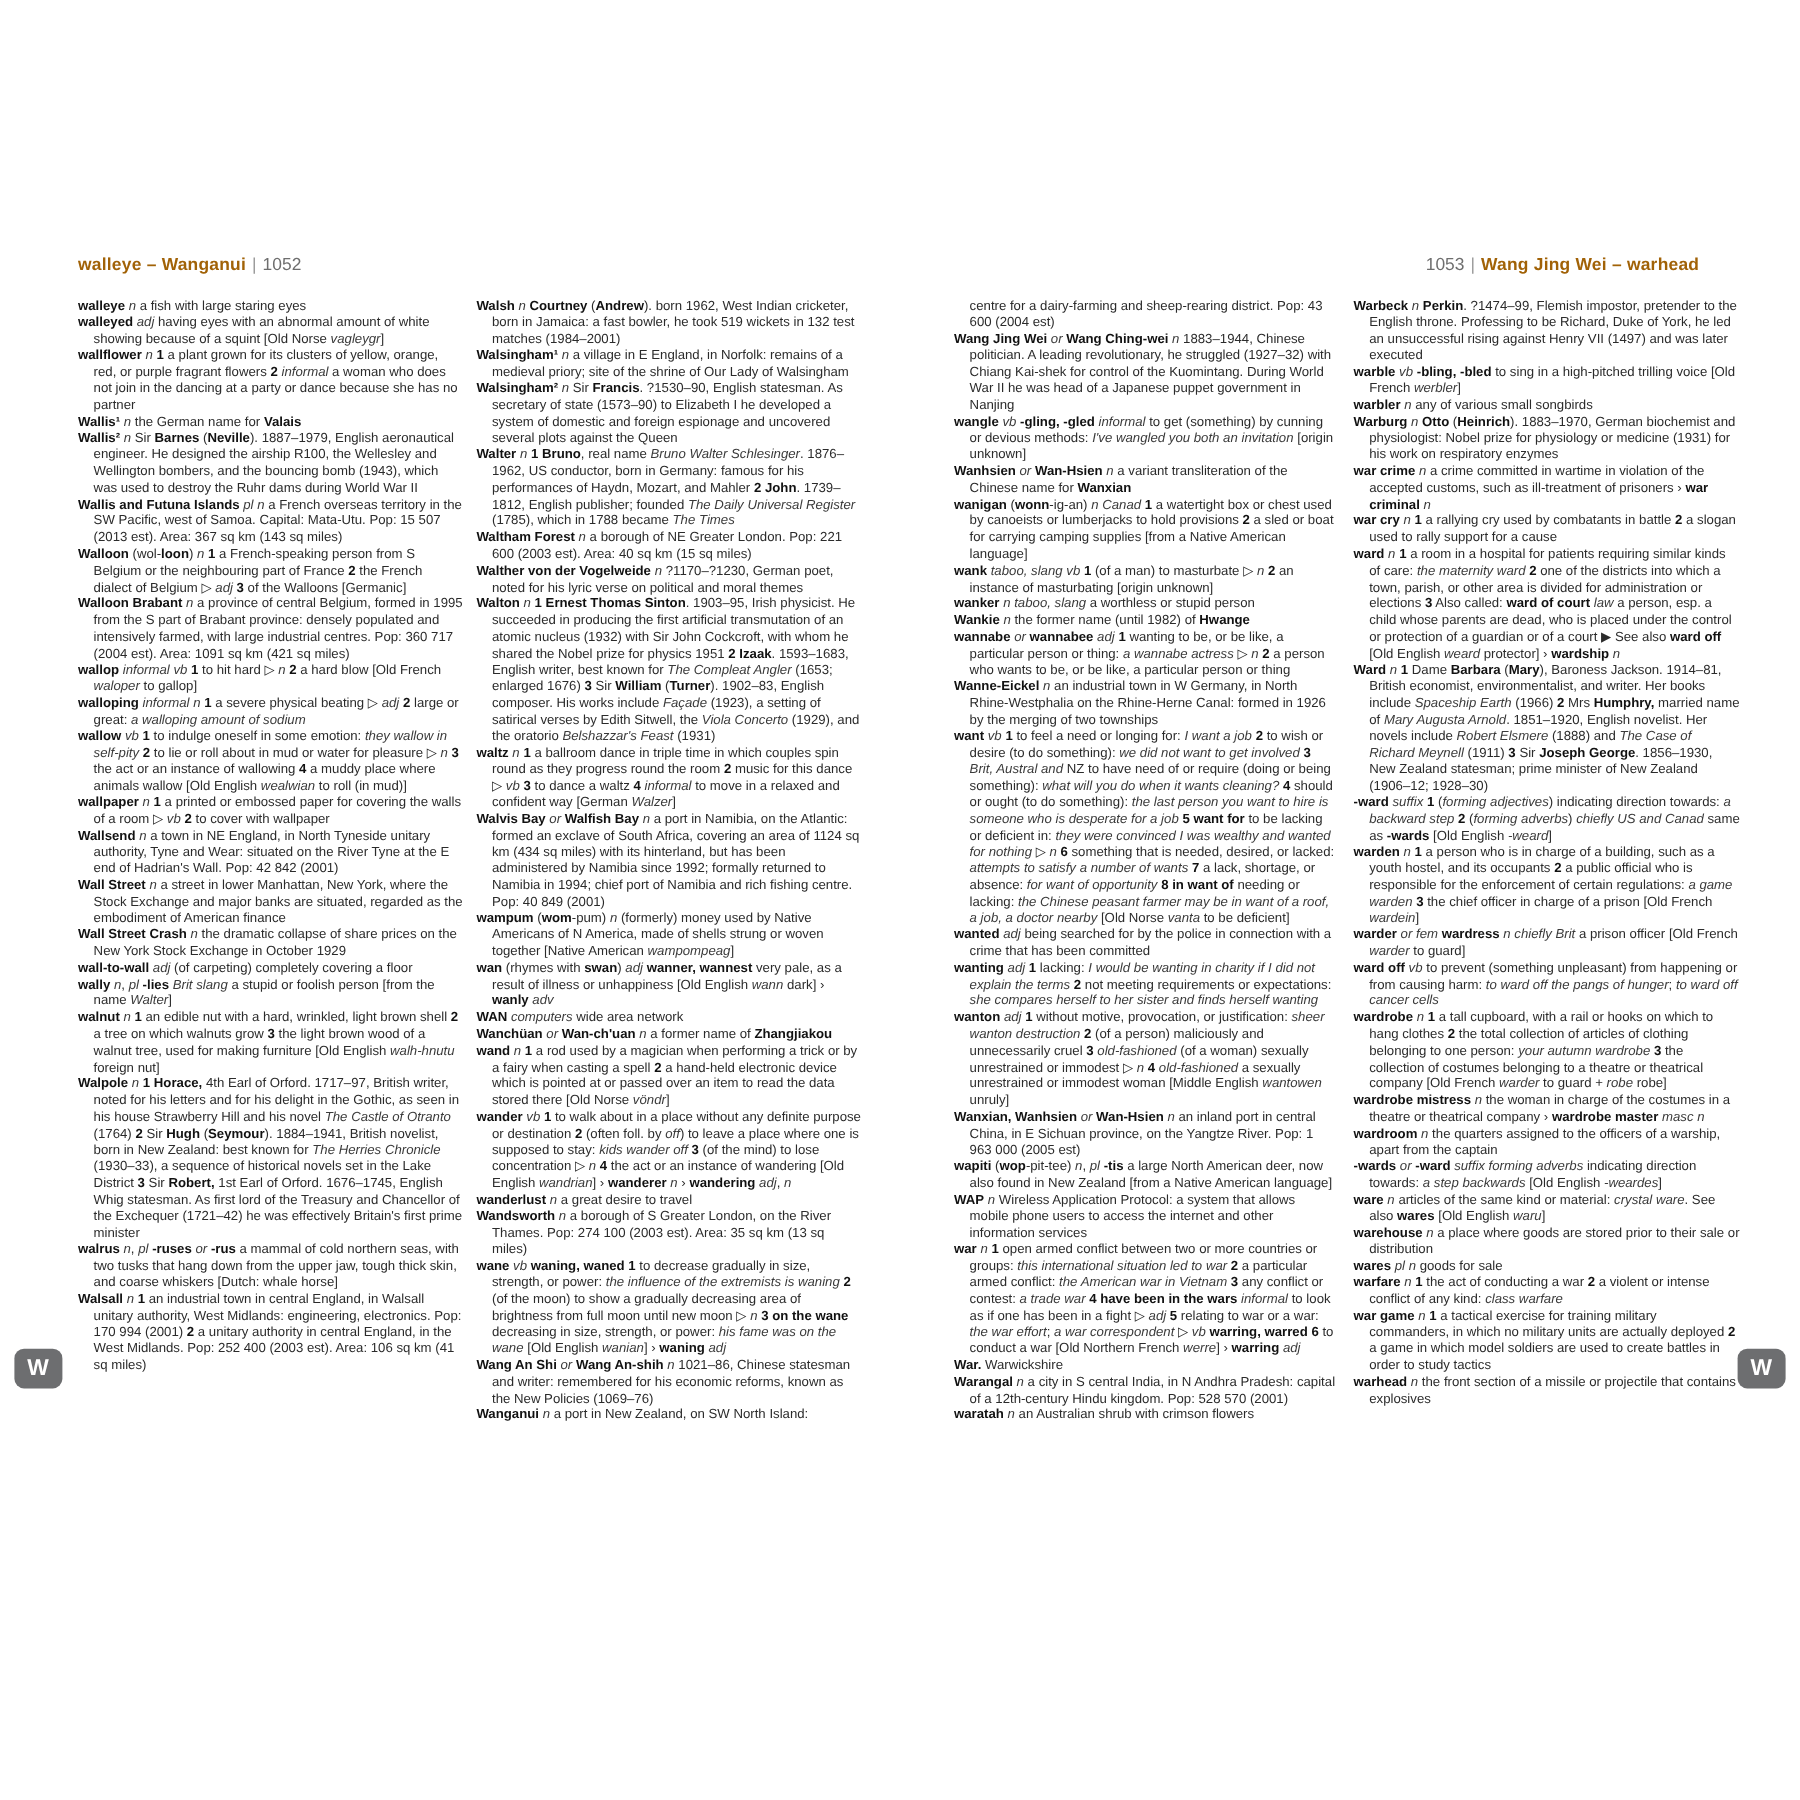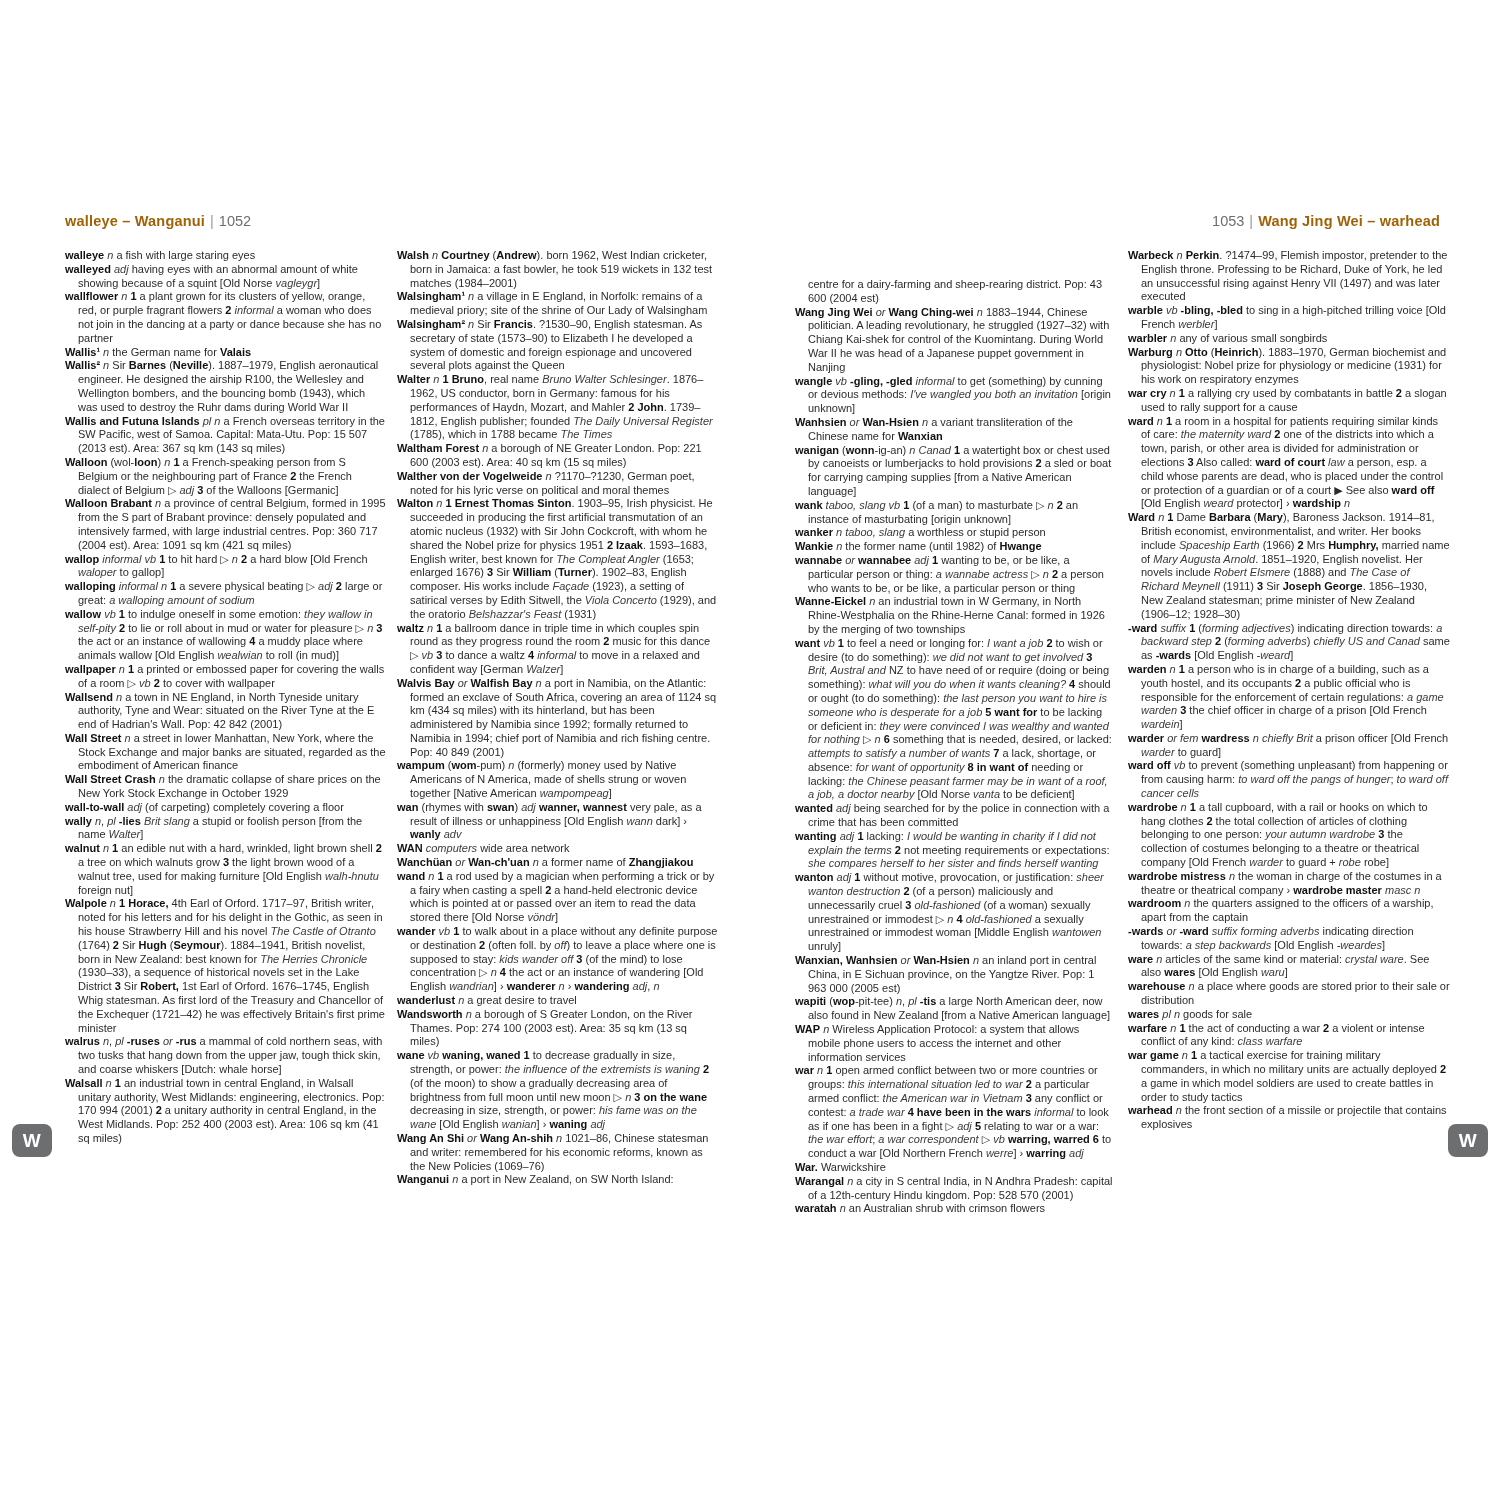--- a/index.html
+++ b/index.html
@@ -4,34 +4,34 @@
 <style>
   html,body{margin:0;padding:0;}
   body{
     width:1500px;height:1500px;background:#ffffff;color:#2b2b2b;
     font-family:"Liberation Sans","DejaVu Sans",sans-serif;
     position:relative;overflow:hidden;
   }
   .sheet{position:absolute;inset:0;background:#ffffff;}
   .hdr{position:absolute;top:212px;font-size:14.5px;line-height:18px;white-space:nowrap;}
   .hdr-left{left:65px;}
-  .hdr-right{right:60px;text-align:left;}
+  .hdr-right{right:84px;text-align:left;}
   .hdr .hdr-range{font-weight:bold;color:#a16207;letter-spacing:.2px;}
   .hdr .hdr-sep{color:#9a9a9a;font-weight:normal;padding:0 5px;}
   .hdr .hdr-page{color:#6e6e6e;font-weight:normal;}
   .col{
     position:absolute;top:249px;font-size:11px;line-height:13.8px;
     text-align:left;color:#2b2b2b;
   }
   .col1{left:65px;width:321px;}
   .col2{left:397px;width:321px;}
   .col3{left:795px;width:319px;}
   .col4{left:1128px;width:322px;}
   .entry{margin:0;padding-left:13px;text-indent:-13px;}
-  .entry.cont{text-indent:0;margin-top:29px;}
+  .entry.cont{text-indent:0;}
   .entry b{color:#111111;}
   .entry i{color:#3a3a3a;}
   .tab{
     position:absolute;top:1124px;width:40px;height:33px;background:#6d6e70;
     color:#ffffff;font-weight:bold;font-size:19px;border-radius:8px;
     display:flex;align-items:center;justify-content:center;letter-spacing:.5px;
   }
   .tab-left{left:12px;}
   .tab-right{right:12px;}
 </style>
@@ -114,20 +114,21 @@
       <p class="entry"><b>war</b> <i>n</i> <b>1</b> open armed conflict between two or more countries or groups: <i>this international situation led to war</i> <b>2</b> a particular armed conflict: <i>the American war in Vietnam</i> <b>3</b> any conflict or contest: <i>a trade war</i> <b>4 have been in the wars</b> <i>informal</i> to look as if one has been in a fight ▷ <i>adj</i> <b>5</b> relating to war or a war: <i>the war effort</i>; <i>a war correspondent</i> ▷ <i>vb</i> <b>warring, warred 6</b> to conduct a war [Old Northern French <i>werre</i>] › <b>warring</b> <i>adj</i></p>
       <p class="entry"><b>War.</b> Warwickshire</p>
       <p class="entry"><b>Warangal</b> <i>n</i> a city in S central India, in N Andhra Pradesh: capital of a 12th-century Hindu kingdom. Pop: 528 570 (2001)</p>
       <p class="entry"><b>waratah</b> <i>n</i> an Australian shrub with crimson flowers</p>
     </div>
   <div class="col col4">
       <p class="entry"><b>Warbeck</b> <i>n</i> <b>Perkin</b>. ?1474–99, Flemish impostor, pretender to the English throne. Professing to be Richard, Duke of York, he led an unsuccessful rising against Henry VII (1497) and was later executed</p>
       <p class="entry"><b>warble</b> <i>vb</i> <b>-bling, -bled</b> to sing in a high-pitched trilling voice [Old French <i>werbler</i>]</p>
       <p class="entry"><b>warbler</b> <i>n</i> any of various small songbirds</p>
       <p class="entry"><b>Warburg</b> <i>n</i> <b>Otto</b> (<b>Heinrich</b>). 1883–1970, German biochemist and physiologist: Nobel prize for physiology or medicine (1931) for his work on respiratory enzymes</p>
+      <p class="entry"><b>war crime</b> <i>n</i> a crime committed in wartime in violation of the accepted customs, such as ill-treatment of prisoners › <b>war criminal</b> <i>n</i></p>
       <p class="entry"><b>war cry</b> <i>n</i> <b>1</b> a rallying cry used by combatants in battle <b>2</b> a slogan used to rally support for a cause</p>
       <p class="entry"><b>ward</b> <i>n</i> <b>1</b> a room in a hospital for patients requiring similar kinds of care: <i>the maternity ward</i> <b>2</b> one of the districts into which a town, parish, or other area is divided for administration or elections <b>3</b> Also called: <b>ward of court</b> <i>law</i> a person, esp. a child whose parents are dead, who is placed under the control or protection of a guardian or of a court ▶ See also <b>ward off</b> [Old English <i>weard</i> protector] › <b>wardship</b> <i>n</i></p>
       <p class="entry"><b>Ward</b> <i>n</i> <b>1</b> Dame <b>Barbara</b> (<b>Mary</b>), Baroness Jackson. 1914–81, British economist, environmentalist, and writer. Her books include <i>Spaceship Earth</i> (1966) <b>2</b> Mrs <b>Humphry,</b> married name of <i>Mary Augusta Arnold</i>. 1851–1920, English novelist. Her novels include <i>Robert Elsmere</i> (1888) and <i>The Case of Richard Meynell</i> (1911) <b>3</b> Sir <b>Joseph George</b>. 1856–1930, New Zealand statesman; prime minister of New Zealand (1906–12; 1928–30)</p>
       <p class="entry"><b>-ward</b> <i>suffix</i> <b>1</b> (<i>forming adjectives</i>) indicating direction towards: <i>a backward step</i> <b>2</b> (<i>forming adverbs</i>) <i>chiefly US and Canad</i> same as <b>-wards</b> [Old English <i>-weard</i>]</p>
       <p class="entry"><b>warden</b> <i>n</i> <b>1</b> a person who is in charge of a building, such as a youth hostel, and its occupants <b>2</b> a public official who is responsible for the enforcement of certain regulations: <i>a game warden</i> <b>3</b> the chief officer in charge of a prison [Old French <i>wardein</i>]</p>
       <p class="entry"><b>warder</b> <i>or fem</i> <b>wardress</b> <i>n</i> <i>chiefly Brit</i> a prison officer [Old French <i>warder</i> to guard]</p>
       <p class="entry"><b>ward off</b> <i>vb</i> to prevent (something unpleasant) from happening or from causing harm: <i>to ward off the pangs of hunger</i>; <i>to ward off cancer cells</i></p>
       <p class="entry"><b>wardrobe</b> <i>n</i> <b>1</b> a tall cupboard, with a rail or hooks on which to hang clothes <b>2</b> the total collection of articles of clothing belonging to one person: <i>your autumn wardrobe</i> <b>3</b> the collection of costumes belonging to a theatre or theatrical company [Old French <i>warder</i> to guard + <i>robe</i> robe]</p>
       <p class="entry"><b>wardrobe mistress</b> <i>n</i> the woman in charge of the costumes in a theatre or theatrical company › <b>wardrobe master</b> <i>masc n</i></p>
       <p class="entry"><b>wardroom</b> <i>n</i> the quarters assigned to the officers of a warship, apart from the captain</p>

